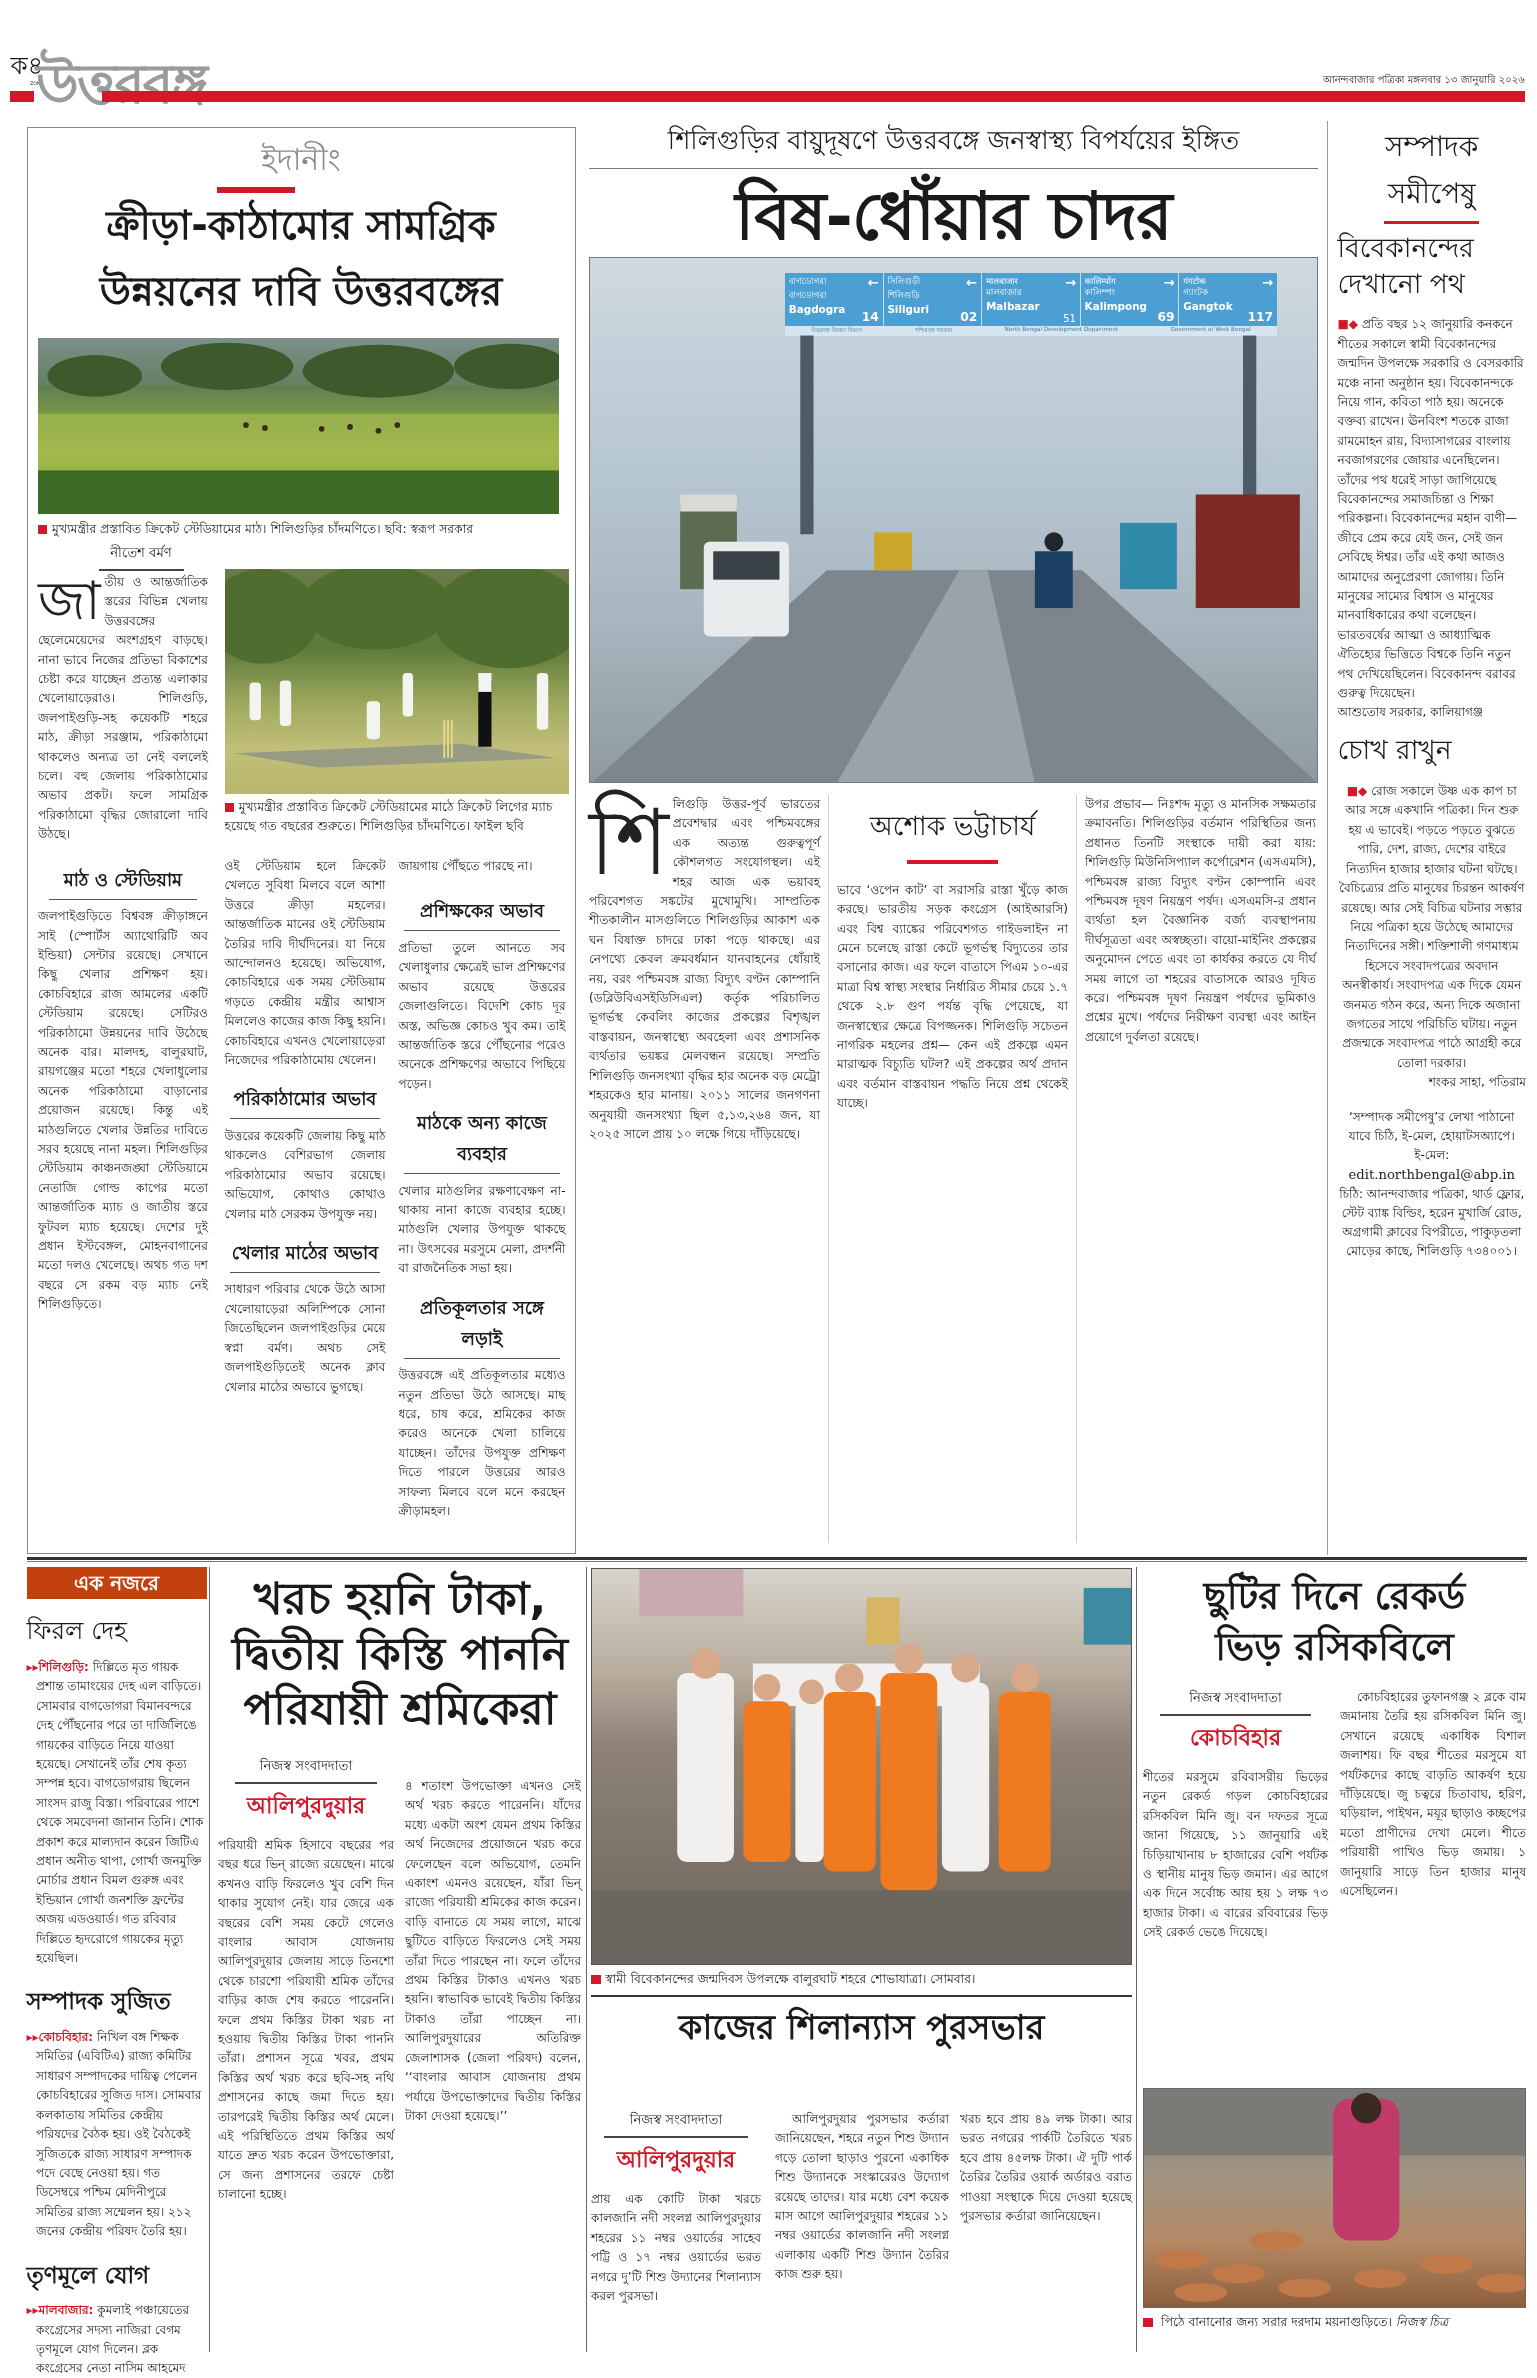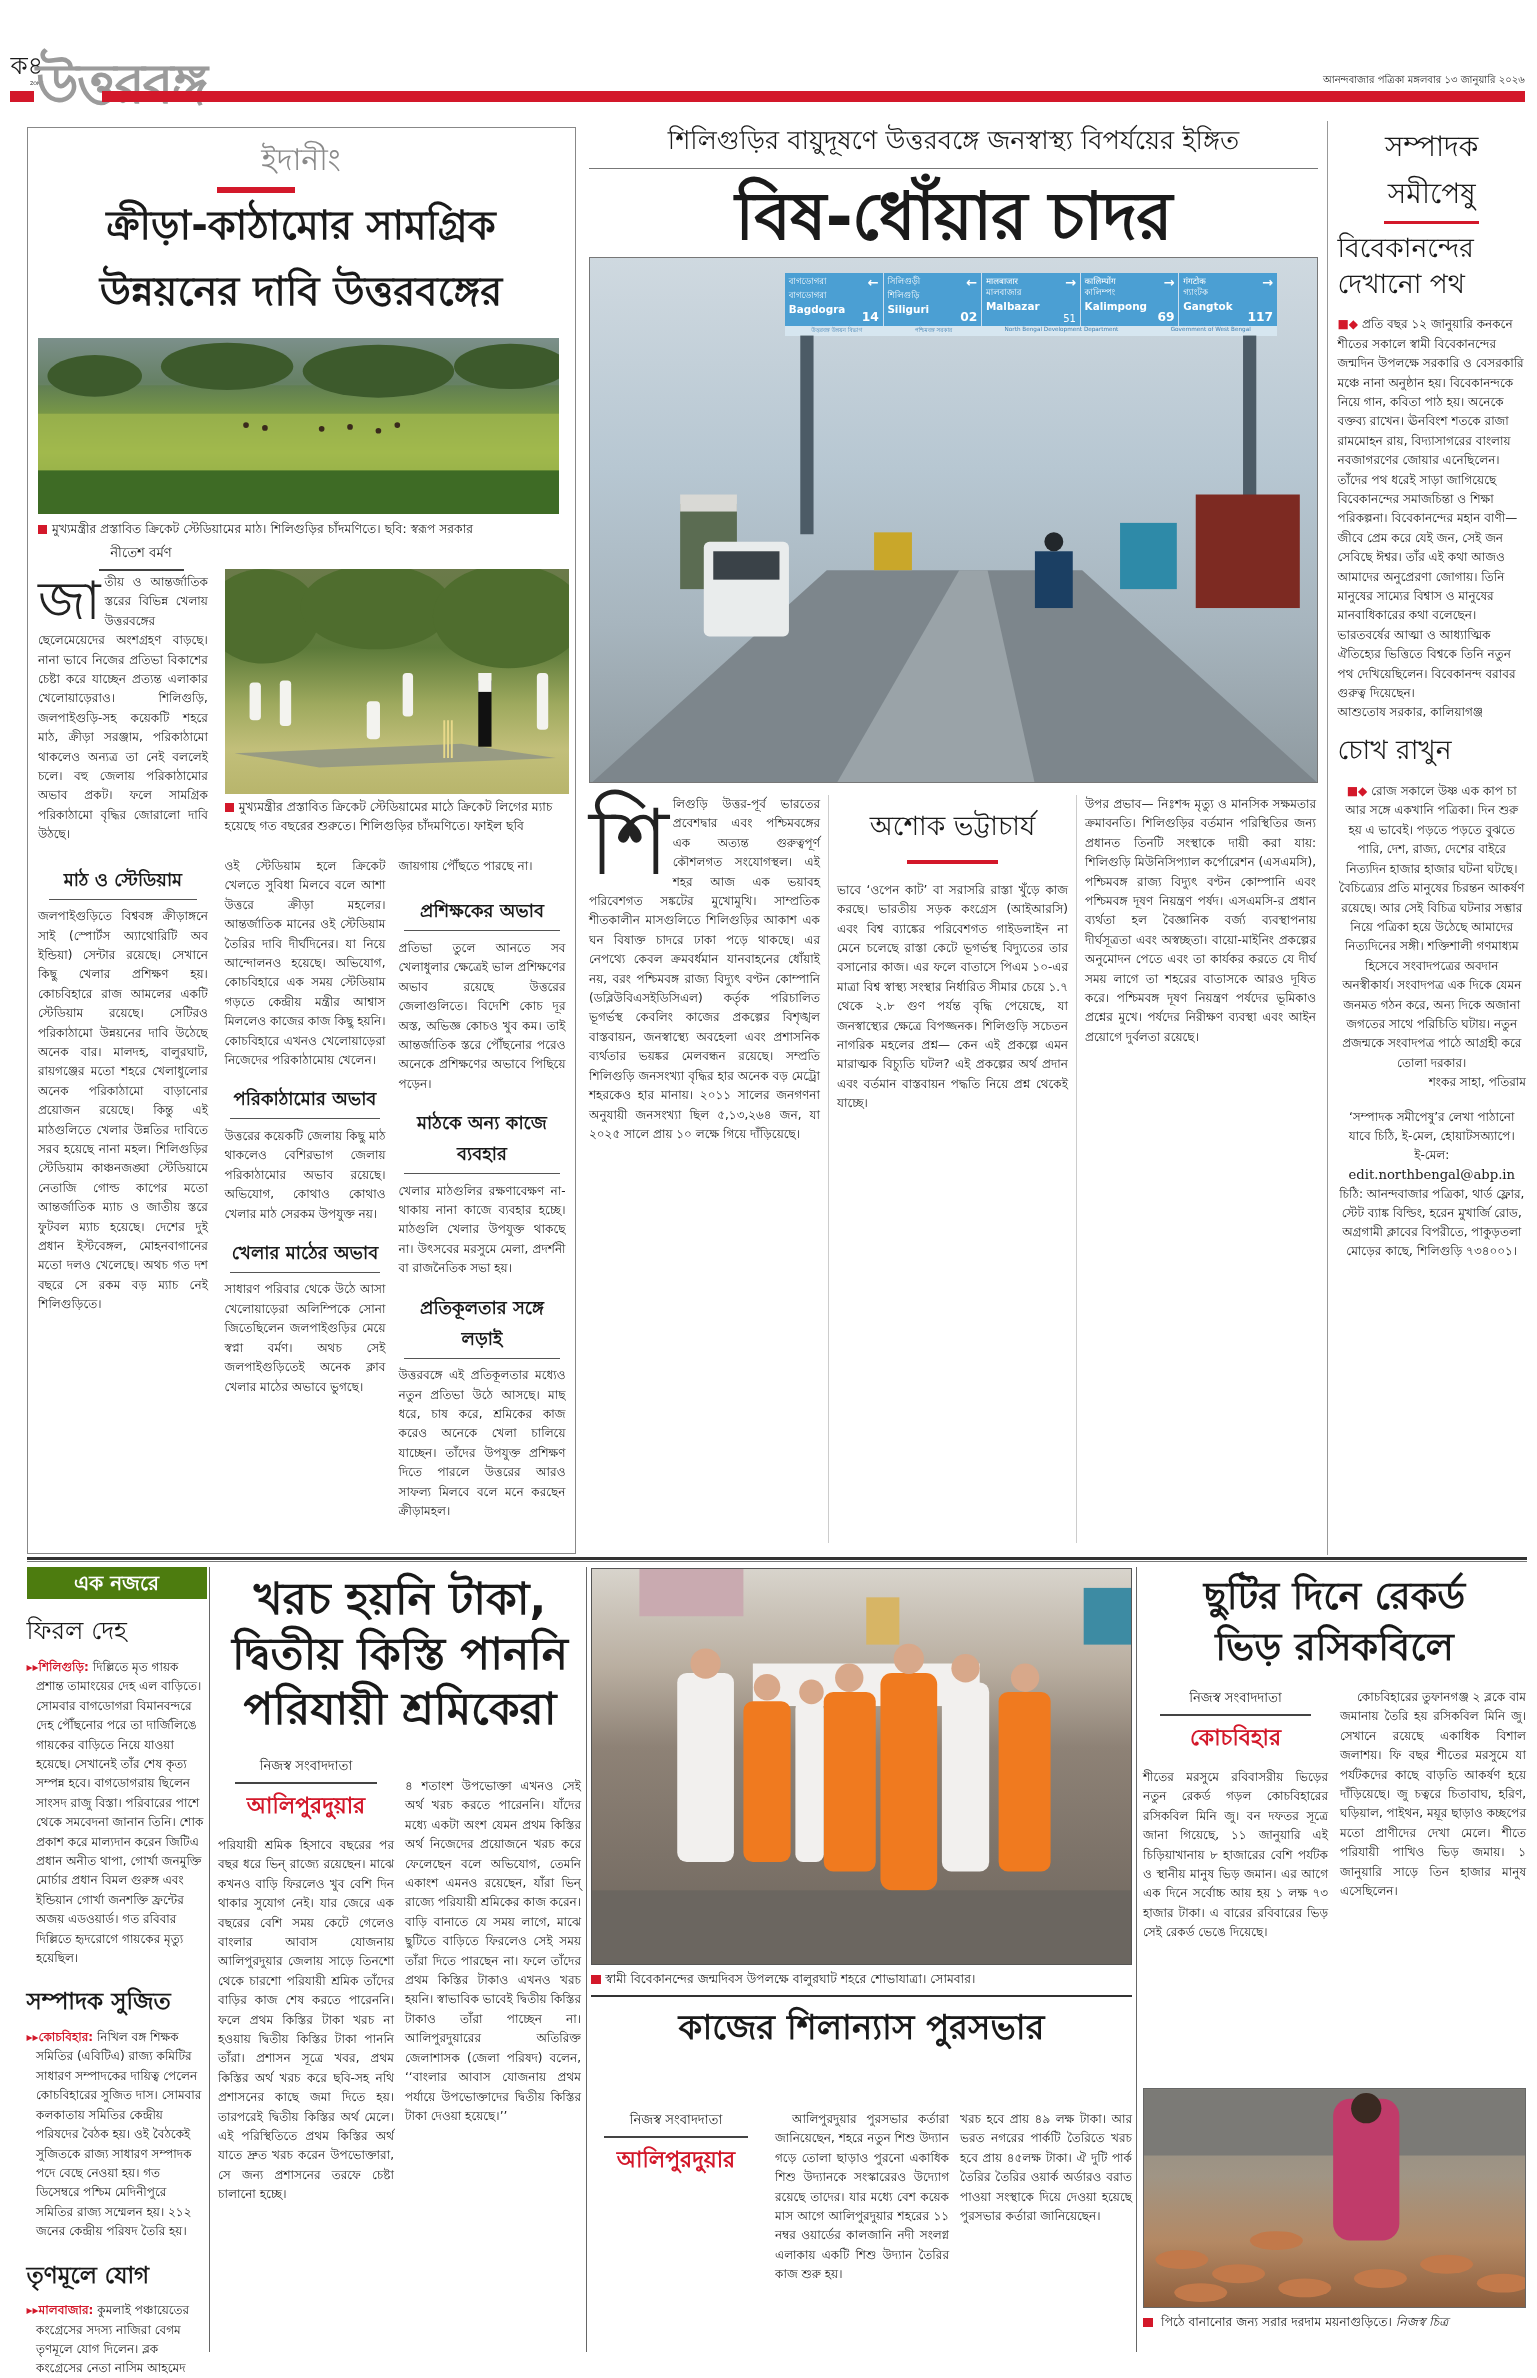--- a/index.html
+++ b/index.html
@@ -212,21 +212,21 @@
     <div>‘সম্পাদক সমীপেষু’র লেখা পাঠানো যাবে চিঠি, ই-মেল, হোয়াটসঅ্যাপে।</div>
     <div><span>ই-মেল:</span> <a style="color:#222;text-decoration:none;font-family:'DejaVu Serif',serif;font-size:13.2px">edit.northbengal@abp.in</a></div>
     <div>চিঠি: আনন্দবাজার পত্রিকা, থার্ড ফ্লোর, স্টেট ব্যাঙ্ক বিল্ডিং, হরেন মুখার্জি রোড, অগ্রগামী ক্লাবের বিপরীতে, পাকুড়তলা মোড়ের কাছে, শিলিগুড়ি ৭৩৪০০১।</div>
   </div>
 </div>
 
 <div class="hline" style="left:26.5px;top:1557px;width:1500px;height:2.8px;background:#333"></div>
 <div class="hline" style="left:26.5px;top:1561px;width:1500px;height:0.9px;background:#777"></div>
 
 <div class="abs" style="left:26.5px;top:1567px;width:180px;height:776px">
-  <div style="background:#4d7c0f;color:#fff;text-align:center;font-family:'DejaVu Sans',sans-serif;font-weight:bold;font-size:20px;height:32px;line-height:32px">এক নজরে</div>
+  <div style="background:#c2410c;color:#fff;text-align:center;font-family:'DejaVu Sans',sans-serif;font-weight:bold;font-size:20px;height:32px;line-height:32px">এক নজরে</div>
   <div class="hl-sans" style="font-size:24.6px;font-weight:normal;margin:13.2px 0 5.7px">ফিরল দেহ</div>
   <div class="body-text" style="text-align:left;line-height:19.4px;padding-left:9.5px;text-indent:-9.5px">
     <span class="red">▸▸</span><span class="red" style="font-weight:bold">শিলিগুড়ি:</span> <span>দিল্লিতে মৃত গায়ক প্রশান্ত তামাংয়ের দেহ এল বাড়িতে। সোমবার বাগডোগরা বিমানবন্দরে দেহ পৌঁছনোর পরে তা দার্জিলিঙে গায়কের বাড়িতে নিয়ে যাওয়া হয়েছে। সেখানেই তাঁর শেষ কৃত্য সম্পন্ন হবে। বাগডোগরায় ছিলেন সাংসদ রাজু বিস্তা। পরিবারের পাশে থেকে সমবেদনা জানান তিনি। শোক প্রকাশ করে মাল্যদান করেন জিটিএ প্রধান অনীত থাপা, গোর্খা জনমুক্তি মোর্চার প্রধান বিমল গুরুঙ্গ এবং ইন্ডিয়ান গোর্খা জনশক্তি ফ্রন্টের অজয় এডওয়ার্ড। গত রবিবার দিল্লিতে হৃদরোগে গায়কের মৃত্যু হয়েছিল।</span>
   </div>
   <div class="hl-sans" style="font-size:23px;margin:15px 0 5.7px">সম্পাদক সুজিত</div>
   <div class="body-text" style="text-align:left;padding-left:9.5px;text-indent:-9.5px">
     <span class="red">▸▸</span><span class="red" style="font-weight:bold">কোচবিহার:</span> <span>নিখিল বঙ্গ শিক্ষক সমিতির (এবিটিএ) রাজ্য কমিটির সাধারণ সম্পাদকের দায়িত্ব পেলেন কোচবিহারের সুজিত দাস। সোমবার কলকাতায় সমিতির কেন্দ্রীয় পরিষদের বৈঠক হয়। ওই বৈঠকেই সুজিতকে রাজ্য সাধারণ সম্পাদক পদে বেছে নেওয়া হয়। গত ডিসেম্বরে পশ্চিম মেদিনীপুরে সমিতির রাজ্য সম্মেলন হয়। ২১২ জনের কেন্দ্রীয় পরিষদ তৈরি হয়।</span>
   </div>
   <div class="hl-sans" style="font-size:23px;margin:15px 0 5.7px">তৃণমূলে যোগ</div>
   <div class="body-text" style="text-align:left;padding-left:9.5px;text-indent:-9.5px">
@@ -280,20 +280,21 @@
   </svg>
 </div>
 <div class="abs caption" style="left:591px;top:1970px;width:541px">স্বামী বিবেকানন্দের জন্মদিবস উপলক্ষে বালুরঘাট শহরে শোভাযাত্রা। সোমবার।</div>
 <div class="hline" style="left:591px;top:1995px;width:541px;background:#333"></div>
 
 <div class="abs" style="left:591px;top:2004px;width:541px;height:369px">
   <div class="hl-sans" style="text-align:center;font-size:34px;line-height:47px">কাজের শিলান্যাস পুরসভার</div>
   <div class="abs" style="left:0;top:106px;width:170px">
     <div style="text-align:center;font-family:'DejaVu Sans',sans-serif;font-size:13.2px;border-bottom:2.8px double #444;padding-bottom:3.8px;margin:0 13.2px">নিজস্ব সংবাদদাতা</div>
     <div class="red" style="text-align:center;font-family:'DejaVu Sans',sans-serif;font-weight:bold;font-size:22px;margin:3.8px 0 11.4px">আলিপুরদুয়ার</div>
+    <div class="body-text">প্রায় এক কোটি টাকা খরচে কালজানি নদী সংলগ্ন আলিপুরদুয়ার শহরের ১১ নম্বর ওয়ার্ডের সাহেব পট্টি ও ১৭ নম্বর ওয়ার্ডের ভরত নগরে দু’টি শিশু উদ্যানের শিলান্যাস করল পুরসভা।</div>
   </div>
   <div class="abs" style="left:184px;top:106px;width:174px">
     <div class="body-text" style="text-indent:17px">আলিপুরদুয়ার পুরসভার কর্তারা জানিয়েছেন, শহরে নতুন শিশু উদ্যান গড়ে তোলা ছাড়াও পুরনো একাধিক শিশু উদ্যানকে সংস্কারেরও উদ্যোগ রয়েছে তাদের। যার মধ্যে বেশ কয়েক মাস আগে আলিপুরদুয়ার শহরের ১১ নম্বর ওয়ার্ডের কালজানি নদী সংলগ্ন এলাকায় একটি শিশু উদ্যান তৈরির কাজ শুরু হয়।</div>
   </div>
   <div class="abs" style="left:369px;top:106px;width:172px">
     <div class="body-text">খরচ হবে প্রায় ৪৯ লক্ষ টাকা। আর ভরত নগরের পার্কটি তৈরিতে খরচ হবে প্রায় ৪৫লক্ষ টাকা। ঐ দুটি পার্ক তৈরির তৈরির ওয়ার্ক অর্ডারও বরাত পাওয়া সংস্থাকে দিয়ে দেওয়া হয়েছে পুরসভার কর্তারা জানিয়েছেন।</div>
   </div>
 </div>
 <div class="vline" style="left:1136px;top:1567px;height:785px;background:#666"></div>
 

